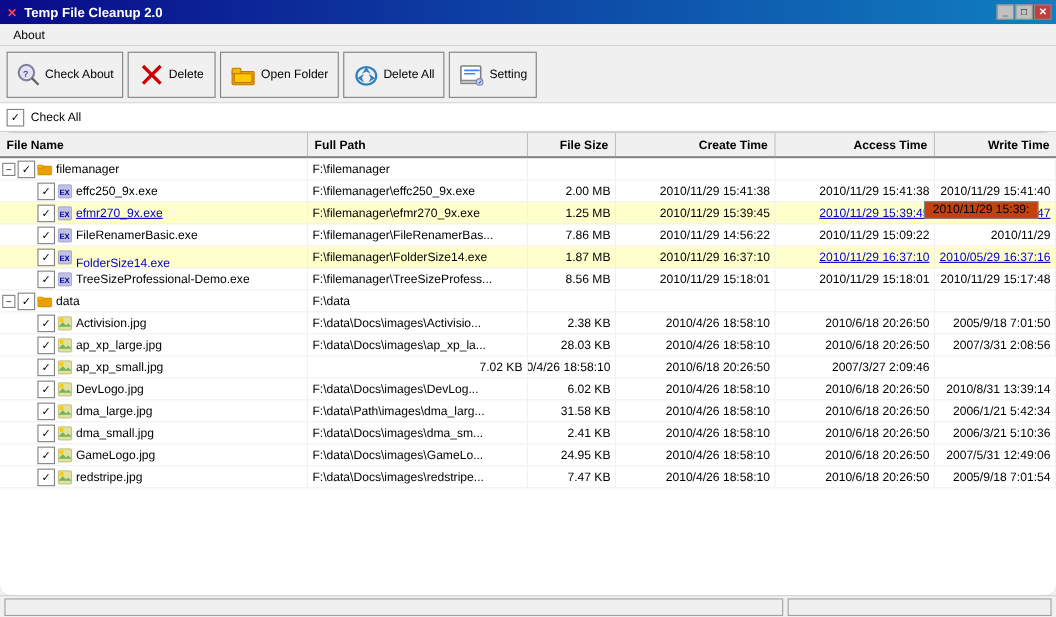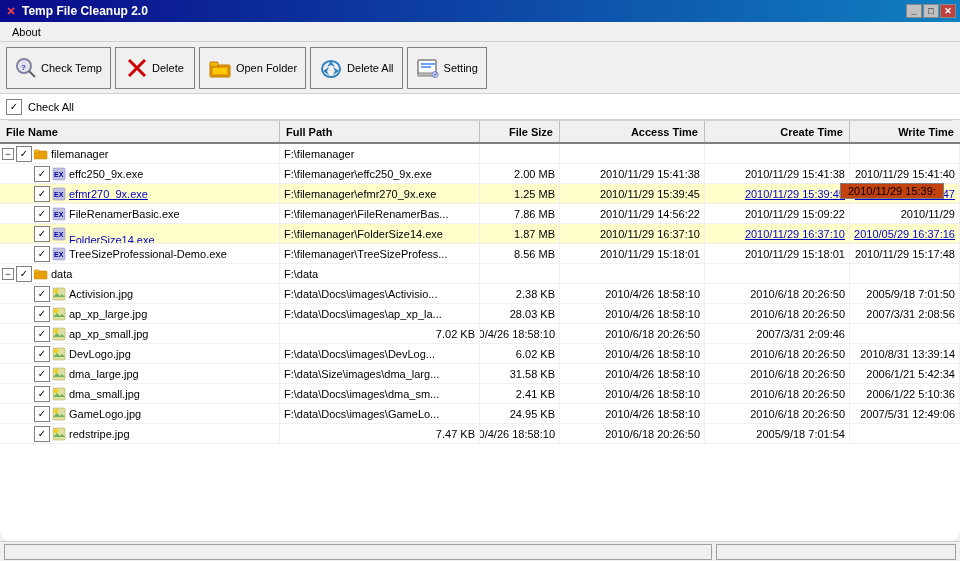--- a/index.html
+++ b/index.html
@@ -259,21 +259,21 @@
 
 <div id="toolbar">
 
   <button class="toolbar-btn">
     <svg width="22" height="22" viewBox="0 0 22 22">
       <circle cx="9" cy="9" r="7" fill="none" stroke="#8080a0" stroke-width="2"></circle>
       <circle cx="9" cy="9" r="5" fill="#d0d0f0" opacity="0.5"></circle>
       <line x1="14" y1="14" x2="20" y2="20" stroke="#606060" stroke-width="2"></line>
       <text x="6" y="13" font-size="8" fill="#4040c0" font-weight="bold">?</text>
     </svg>
-    <span>Check Temp</span>
+    <span>Check About</span>
   </button>
 
   <button class="toolbar-btn">
     <svg width="22" height="22" viewBox="0 0 22 22">
       <line x1="3" y1="3" x2="19" y2="19" stroke="#cc0000" stroke-width="3"></line>
       <line x1="19" y1="3" x2="3" y2="19" stroke="#cc0000" stroke-width="3"></line>
     </svg>
     <span>Delete</span>
   </button>
 
@@ -316,22 +316,22 @@
     <div class="checkbox-cell" style="border:1px solid #808080;">✓</div>
     <span>Check All</span>
   </div>
 
   <div id="table-container">
 
     <div id="table-header" style="border-bottom: 2px solid #808080; border-top: 1px solid #d0d0d0;">
       <div class="th">File Name</div>
       <div class="th">Full Path</div>
       <div class="th right">File Size</div>
+      <div class="th right">Create Time</div>
       <div class="th right">Access Time</div>
-      <div class="th right">Create Time</div>
       <div class="th right">Write Time</div>
     </div>
 
     <div id="table-body" style="position:relative;">
 
     <div class="tree-row">
           <div class="td" style="padding-left: 2px;">
             <span class="expand-icon">−</span>
             <span class="checkbox-cell">✓</span>
             <span class="file-icon">
@@ -503,21 +503,21 @@
                 <rect x="1" y="1" width="12" height="12" rx="1" fill="#e0e0a0" stroke="#a0a040" stroke-width="0.5"></rect>
                 <circle cx="4" cy="4" r="2" fill="#ffcc00"></circle>
                 <path d="M1 10 L5 6 L8 9 L10 7 L13 10 Z" fill="#40a040" opacity="0.7"></path>
               </svg>
             </span>
             <span>ap_xp_small.jpg</span>
           </div>
           <div class="td right">7.02 KB</div>
           <div class="td right">2010/4/26 18:58:10</div>
           <div class="td right">2010/6/18 20:26:50</div>
-          <div class="td right">2007/3/31 2:09:46</div>
+          <div class="td right">2007/3/27 2:09:46</div>
         </div>
         <div class="tree-row">
           <div class="td" style="padding-left: 20px;">
             <span style="width: 14px; display: inline-block; flex-shrink: 0;"></span>
             <span class="checkbox-cell">✓</span>
             <span class="file-icon">
               <svg width="14" height="14" viewBox="0 0 14 14">
                 <rect x="1" y="1" width="12" height="12" rx="1" fill="#e0e0a0" stroke="#a0a040" stroke-width="0.5"></rect>
                 <circle cx="4" cy="4" r="2" fill="#ffcc00"></circle>
                 <path d="M1 10 L5 6 L8 9 L10 7 L13 10 Z" fill="#40a040" opacity="0.7"></path>
@@ -537,21 +537,21 @@
             <span class="checkbox-cell">✓</span>
             <span class="file-icon">
               <svg width="14" height="14" viewBox="0 0 14 14">
                 <rect x="1" y="1" width="12" height="12" rx="1" fill="#e0e0a0" stroke="#a0a040" stroke-width="0.5"></rect>
                 <circle cx="4" cy="4" r="2" fill="#ffcc00"></circle>
                 <path d="M1 10 L5 6 L8 9 L10 7 L13 10 Z" fill="#40a040" opacity="0.7"></path>
               </svg>
             </span>
             <span>dma_large.jpg</span>
           </div>
-          <div class="td">F:\data\Size\images\dma_larg...</div>
+          <div class="td">F:\data\Path\images\dma_larg...</div>
           <div class="td right">31.58 KB</div>
           <div class="td right">2010/4/26 18:58:10</div>
           <div class="td right">2010/6/18 20:26:50</div>
           <div class="td right">2006/1/21 5:42:34</div>
         </div>
         <div class="tree-row">
           <div class="td" style="padding-left: 20px;">
             <span style="width: 14px; display: inline-block; flex-shrink: 0;"></span>
             <span class="checkbox-cell">✓</span>
             <span class="file-icon">
@@ -560,21 +560,21 @@
                 <circle cx="4" cy="4" r="2" fill="#ffcc00"></circle>
                 <path d="M1 10 L5 6 L8 9 L10 7 L13 10 Z" fill="#40a040" opacity="0.7"></path>
               </svg>
             </span>
             <span>dma_small.jpg</span>
           </div>
           <div class="td">F:\data\Docs\images\dma_sm...</div>
           <div class="td right">2.41 KB</div>
           <div class="td right">2010/4/26 18:58:10</div>
           <div class="td right">2010/6/18 20:26:50</div>
-          <div class="td right">2006/1/22 5:10:36</div>
+          <div class="td right">2006/3/21 5:10:36</div>
         </div>
         <div class="tree-row">
           <div class="td" style="padding-left: 20px;">
             <span style="width: 14px; display: inline-block; flex-shrink: 0;"></span>
             <span class="checkbox-cell">✓</span>
             <span class="file-icon">
               <svg width="14" height="14" viewBox="0 0 14 14">
                 <rect x="1" y="1" width="12" height="12" rx="1" fill="#e0e0a0" stroke="#a0a040" stroke-width="0.5"></rect>
                 <circle cx="4" cy="4" r="2" fill="#ffcc00"></circle>
                 <path d="M1 10 L5 6 L8 9 L10 7 L13 10 Z" fill="#40a040" opacity="0.7"></path>
@@ -594,20 +594,21 @@
             <span class="checkbox-cell">✓</span>
             <span class="file-icon">
               <svg width="14" height="14" viewBox="0 0 14 14">
                 <rect x="1" y="1" width="12" height="12" rx="1" fill="#e0e0a0" stroke="#a0a040" stroke-width="0.5"></rect>
                 <circle cx="4" cy="4" r="2" fill="#ffcc00"></circle>
                 <path d="M1 10 L5 6 L8 9 L10 7 L13 10 Z" fill="#40a040" opacity="0.7"></path>
               </svg>
             </span>
             <span>redstripe.jpg</span>
           </div>
+          <div class="td">F:\data\Docs\images\redstripe...</div>
           <div class="td right">7.47 KB</div>
           <div class="td right">2010/4/26 18:58:10</div>
           <div class="td right">2010/6/18 20:26:50</div>
           <div class="td right">2005/9/18 7:01:54</div>
         </div>
       </div>
   </div>
 
   <div id="status-bar">
     <div class="status-panel"></div>

